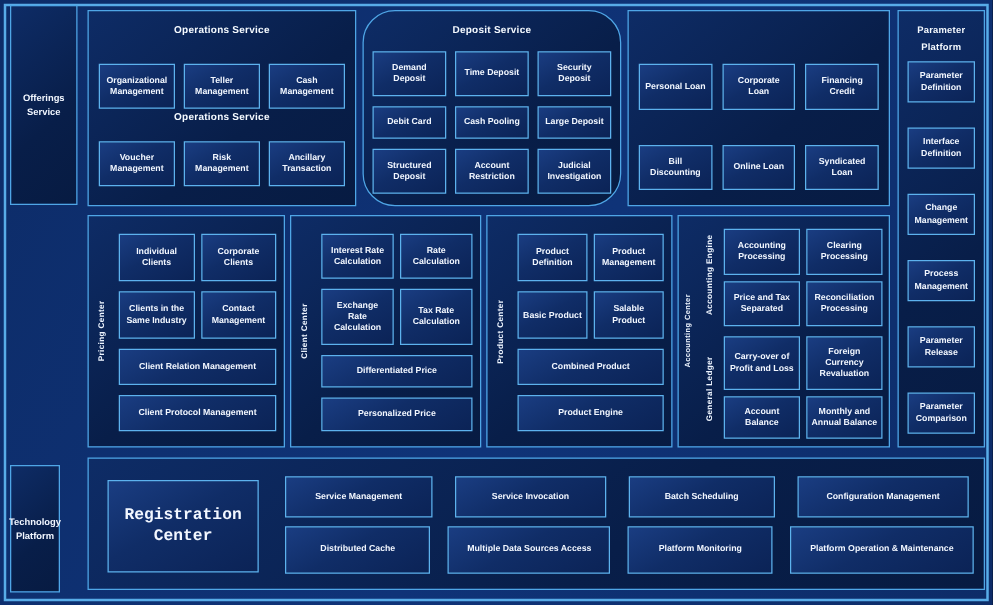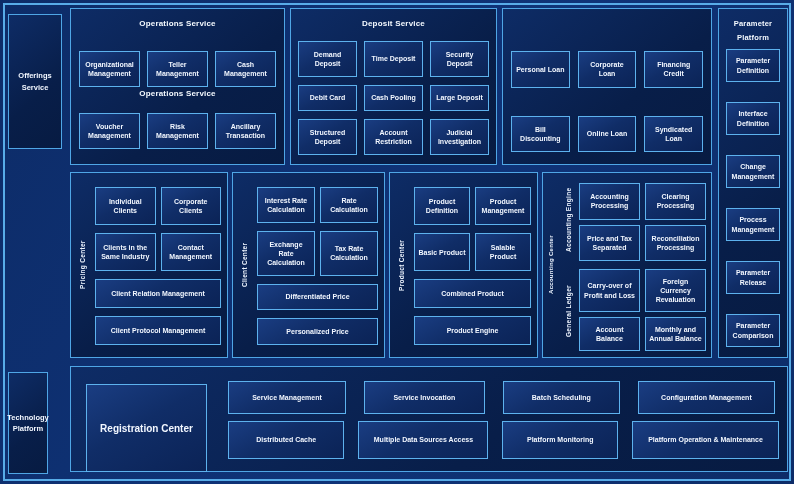--- a/index.html
+++ b/index.html
@@ -41,21 +41,21 @@
     font-size:6.5px;letter-spacing:.3px;text-align:center;color:#eef5ff;
   }
   .vstack{position:absolute;display:flex;flex-direction:column;justify-content:space-between;}
 </style>
 </head>
 <body>
 
 <div class="stage">
   <div class="frame"></div>
 
-  <div class="panel rail" style="left:8px;top:14px;width:54px;height:135px;">
+  <div class="panel rail" style="left:8px;top:4px;width:54px;height:160px;">
     <span>Offerings Service</span>
   </div>
   <div class="panel rail" style="left:8px;top:356px;width:40px;height:102px;margin-top:16px;">
     <span>Technology Platform</span>
   </div>
 
   <div class="panel" style="left:70px;top:8px;width:215px;height:157px;">
     <div class="panel-title" style="top:10px;">Operations Service</div>
     <div class="flexrow" style="left:8px;right:8px;top:42px;gap:7px;height:36px;">
       <div class="box" style="flex:1;">Organizational Management</div>
@@ -63,21 +63,21 @@
       <div class="box" style="flex:1;">Cash Management</div>
     </div>
     <div class="panel-title" style="top:80px;">Operations Service</div>
     <div class="flexrow" style="left:8px;right:8px;top:104px;gap:7px;height:36px;">
       <div class="box" style="flex:1;">Voucher Management</div>
       <div class="box" style="flex:1;">Risk Management</div>
       <div class="box" style="flex:1;">Ancillary Transaction</div>
     </div>
   </div>
 
-  <div class="panel" style="left:290px;top:8px;width:207px;height:157px;">
+  <div class="panel" style="left:290px;top:8px;width:207px;height:157px;border-radius:26px;">
     <div class="panel-title" style="top:10px;">Deposit Service</div>
     <div class="grid3" style="left:7px;right:7px;top:32px;bottom:9px;gap:8px 7px;">
       <div class="box">Demand Deposit</div>
       <div class="box">Time Deposit</div>
       <div class="box">Security Deposit</div>
       <div class="box">Debit Card</div>
       <div class="box">Cash Pooling</div>
       <div class="box">Large Deposit</div>
       <div class="box">Structured Deposit</div>
       <div class="box">Account Restriction</div>
@@ -162,21 +162,21 @@
       <div class="grid2" style="left:20px;right:0;top:0;bottom:2px;gap:5px;">
         <div class="box">Carry-over of Profit and Loss</div>
         <div class="box">Foreign Currency Revaluation</div>
         <div class="box">Account Balance</div>
         <div class="box">Monthly and Annual Balance</div>
       </div>
     </div>
   </div>
 
   <div class="panel" style="left:70px;top:366px;width:718px;height:106px;">
-    <div class="box" style="position:absolute;left:15px;top:17px;width:121px;height:88px;font-size:10px;">Registration Center</div>
+    <div class="box" style="position:absolute;left:15px;top:17px;width:121px;height:74px;font-size:13px;font-family:Liberation Mono, monospace;">Registration Center</div>
 
     <div class="flexrow" style="left:157px;right:12px;top:14px;height:33px;gap:18px;">
       <div class="box" style="flex:121;">Service Management</div>
       <div class="box" style="flex:124;">Service Invocation</div>
       <div class="box" style="flex:120;">Batch Scheduling</div>
       <div class="box" style="flex:142;">Configuration Management</div>
     </div>
     <div class="flexrow" style="left:157px;right:8px;top:54px;height:38px;gap:14px;">
       <div class="box" style="flex:121;">Distributed Cache</div>
       <div class="box" style="flex:136;">Multiple Data Sources Access</div>

